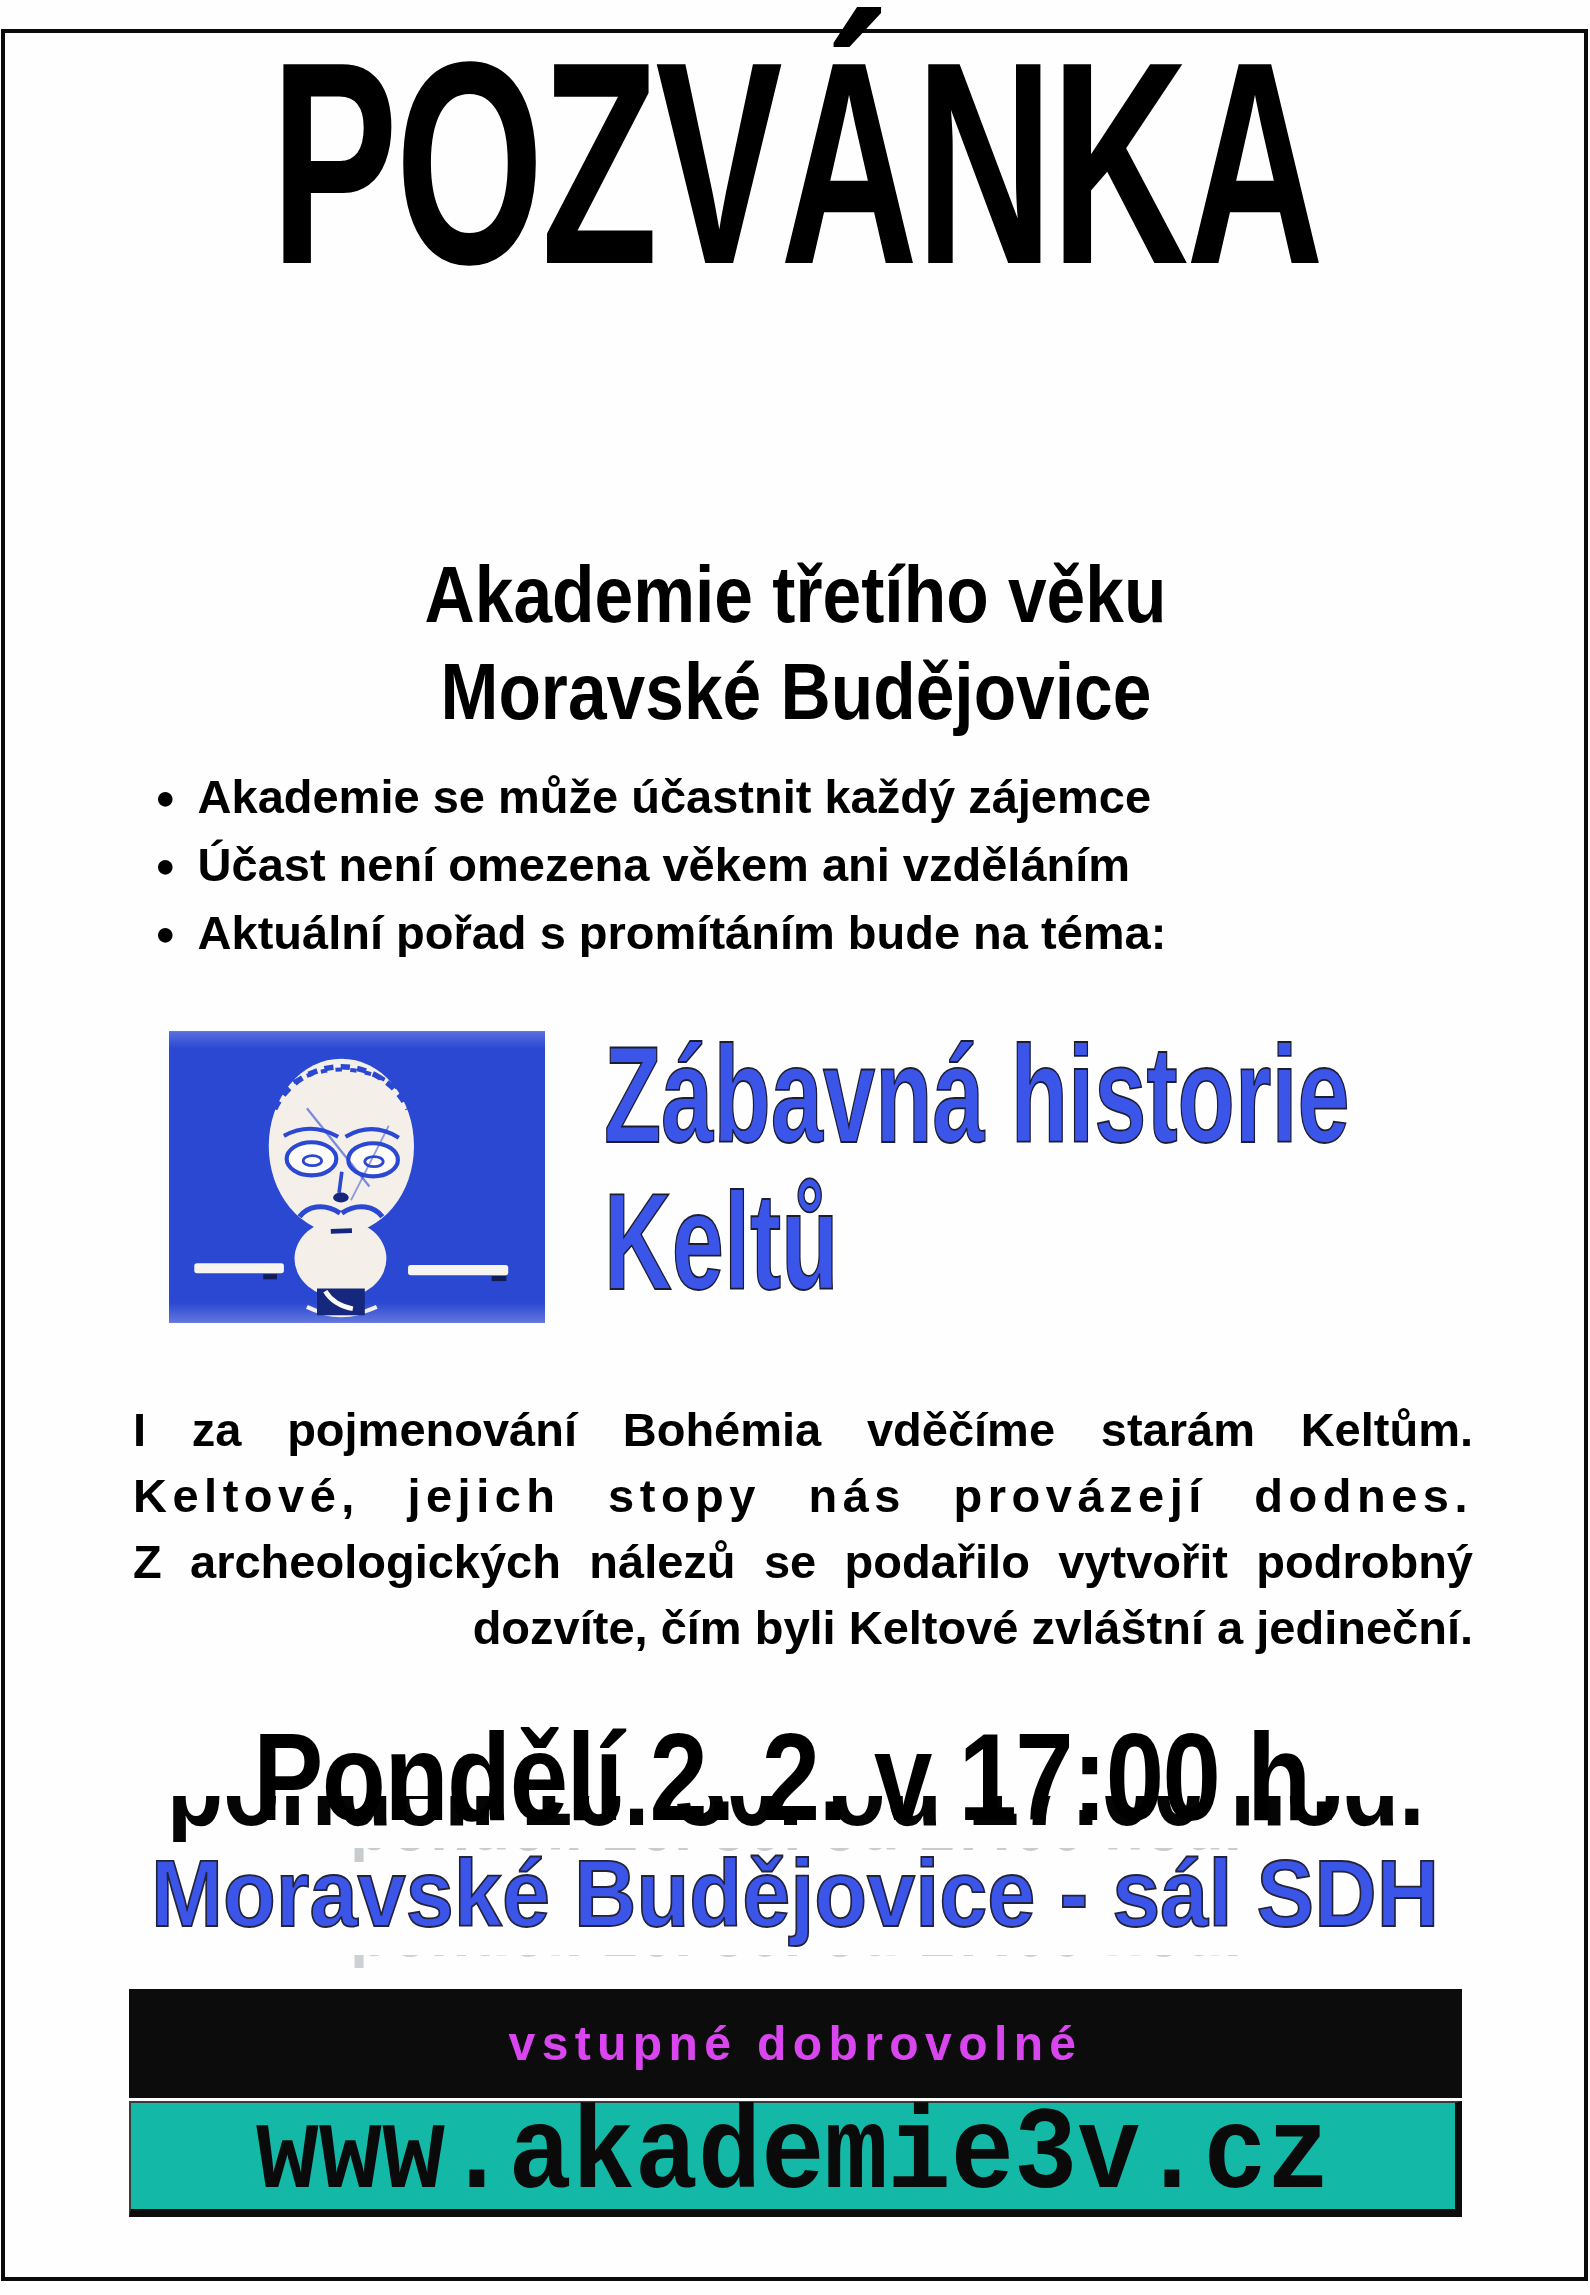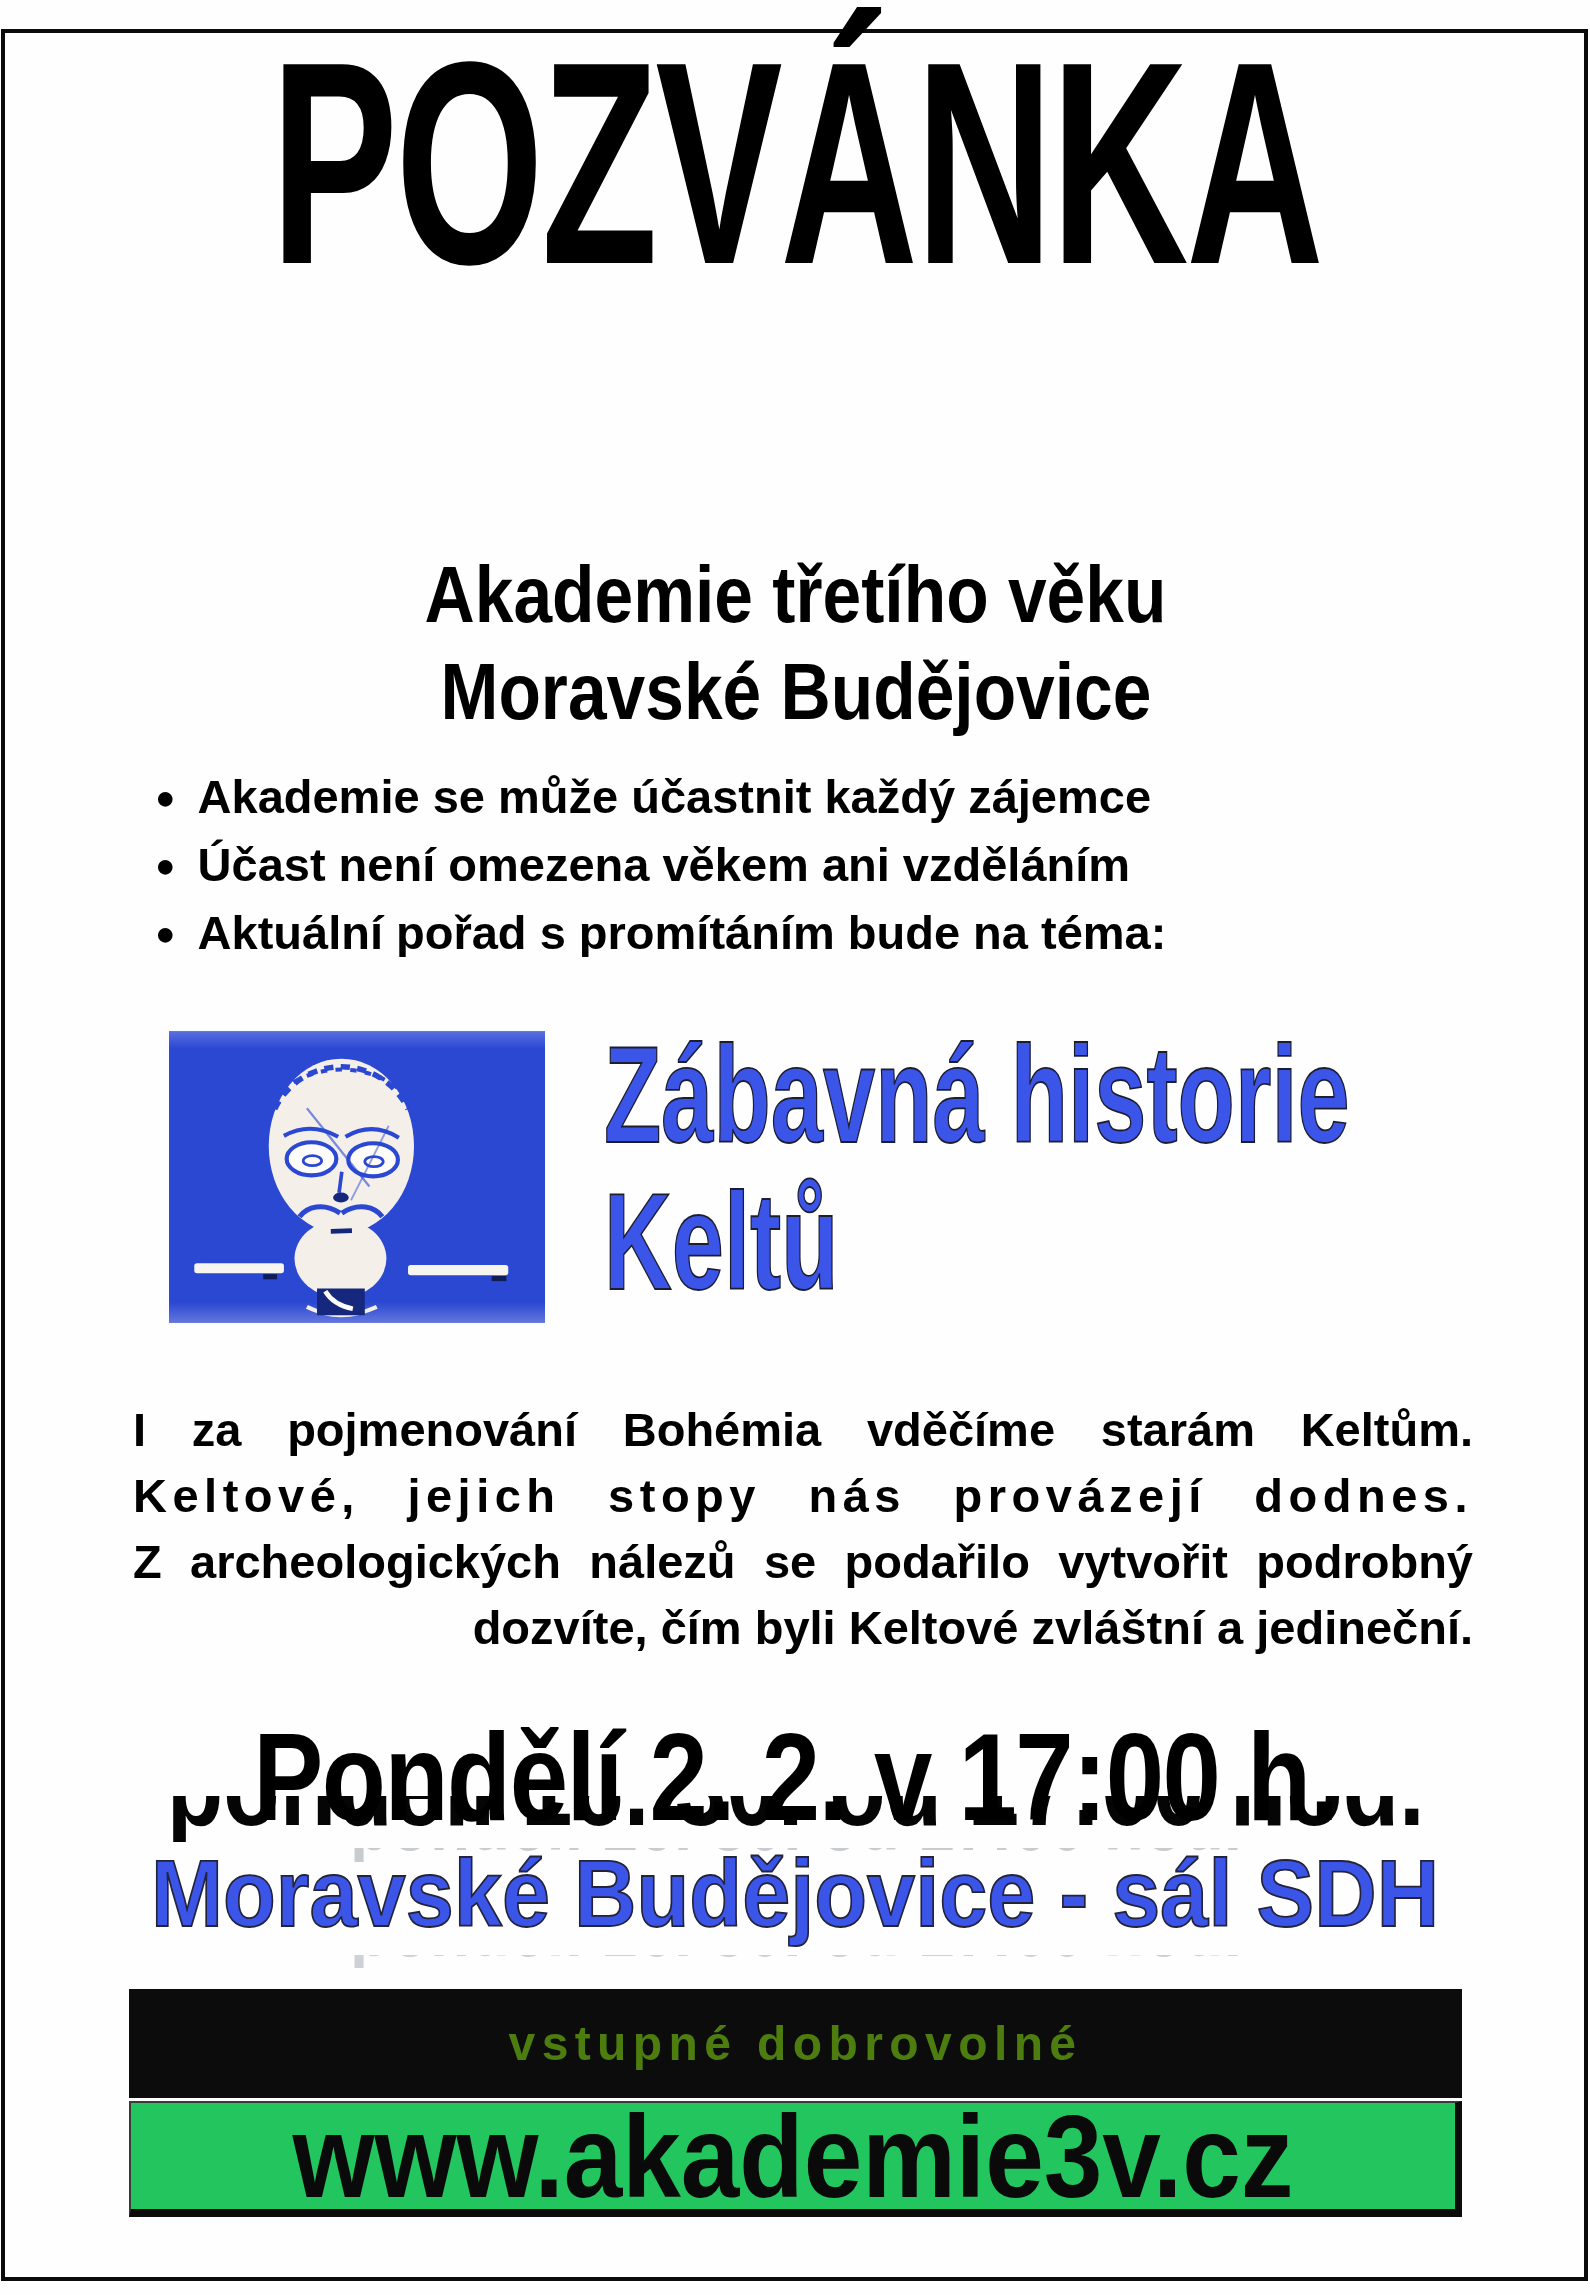--- a/index.html
+++ b/index.html
@@ -59,25 +59,25 @@
   .ghost3 .ghost-in{line-height:78px;color:#cdd0d4;}
   .ghost .squeeze{transform:scaleX(0.84);}
 
   .venue{position:absolute;top:1847px;left:0;width:100%;text-align:center;
         font-weight:bold;font-size:94px;line-height:94px;
         color:#3a55e8;-webkit-text-stroke:1.8px #23233a;}
   .venue .squeeze{transform:scaleX(0.92);}
 
   .bar{position:absolute;left:129px;top:1989px;width:1333px;height:109px;background:#0c0c0c;
         display:flex;align-items:center;justify-content:center;}
-  .bar-label{color:#4d7c0f;font-weight:bold;font-size:48px;letter-spacing:6.4px;}
-
-  .webbox{position:absolute;left:129px;top:2101px;width:1333px;height:116px;background:#22c55e;
+  .bar-label{color:#d946ef;font-weight:bold;font-size:48px;letter-spacing:6.4px;}
+
+  .webbox{position:absolute;left:129px;top:2101px;width:1333px;height:116px;background:#14b8a6;
         border:2.3px solid #3a3a3a;border-right:7.3px solid #0c0c0c;border-bottom:8.3px solid #0c0c0c;
-        box-sizing:border-box;display:flex;align-items:center;justify-content:center;}
+        box-sizing:border-box;display:flex;align-items:center;justify-content:center;font-family:Liberation Mono, monospace;}
   .web-label{font-weight:bold;font-size:117px;color:#0a0a0a;}
   .web-label .squeeze{transform:scaleX(0.90);}
 </style>
 </head>
 <body>
 
 <div class="page">
   <div class="frame"></div>
 
   <div class="poster-title">

